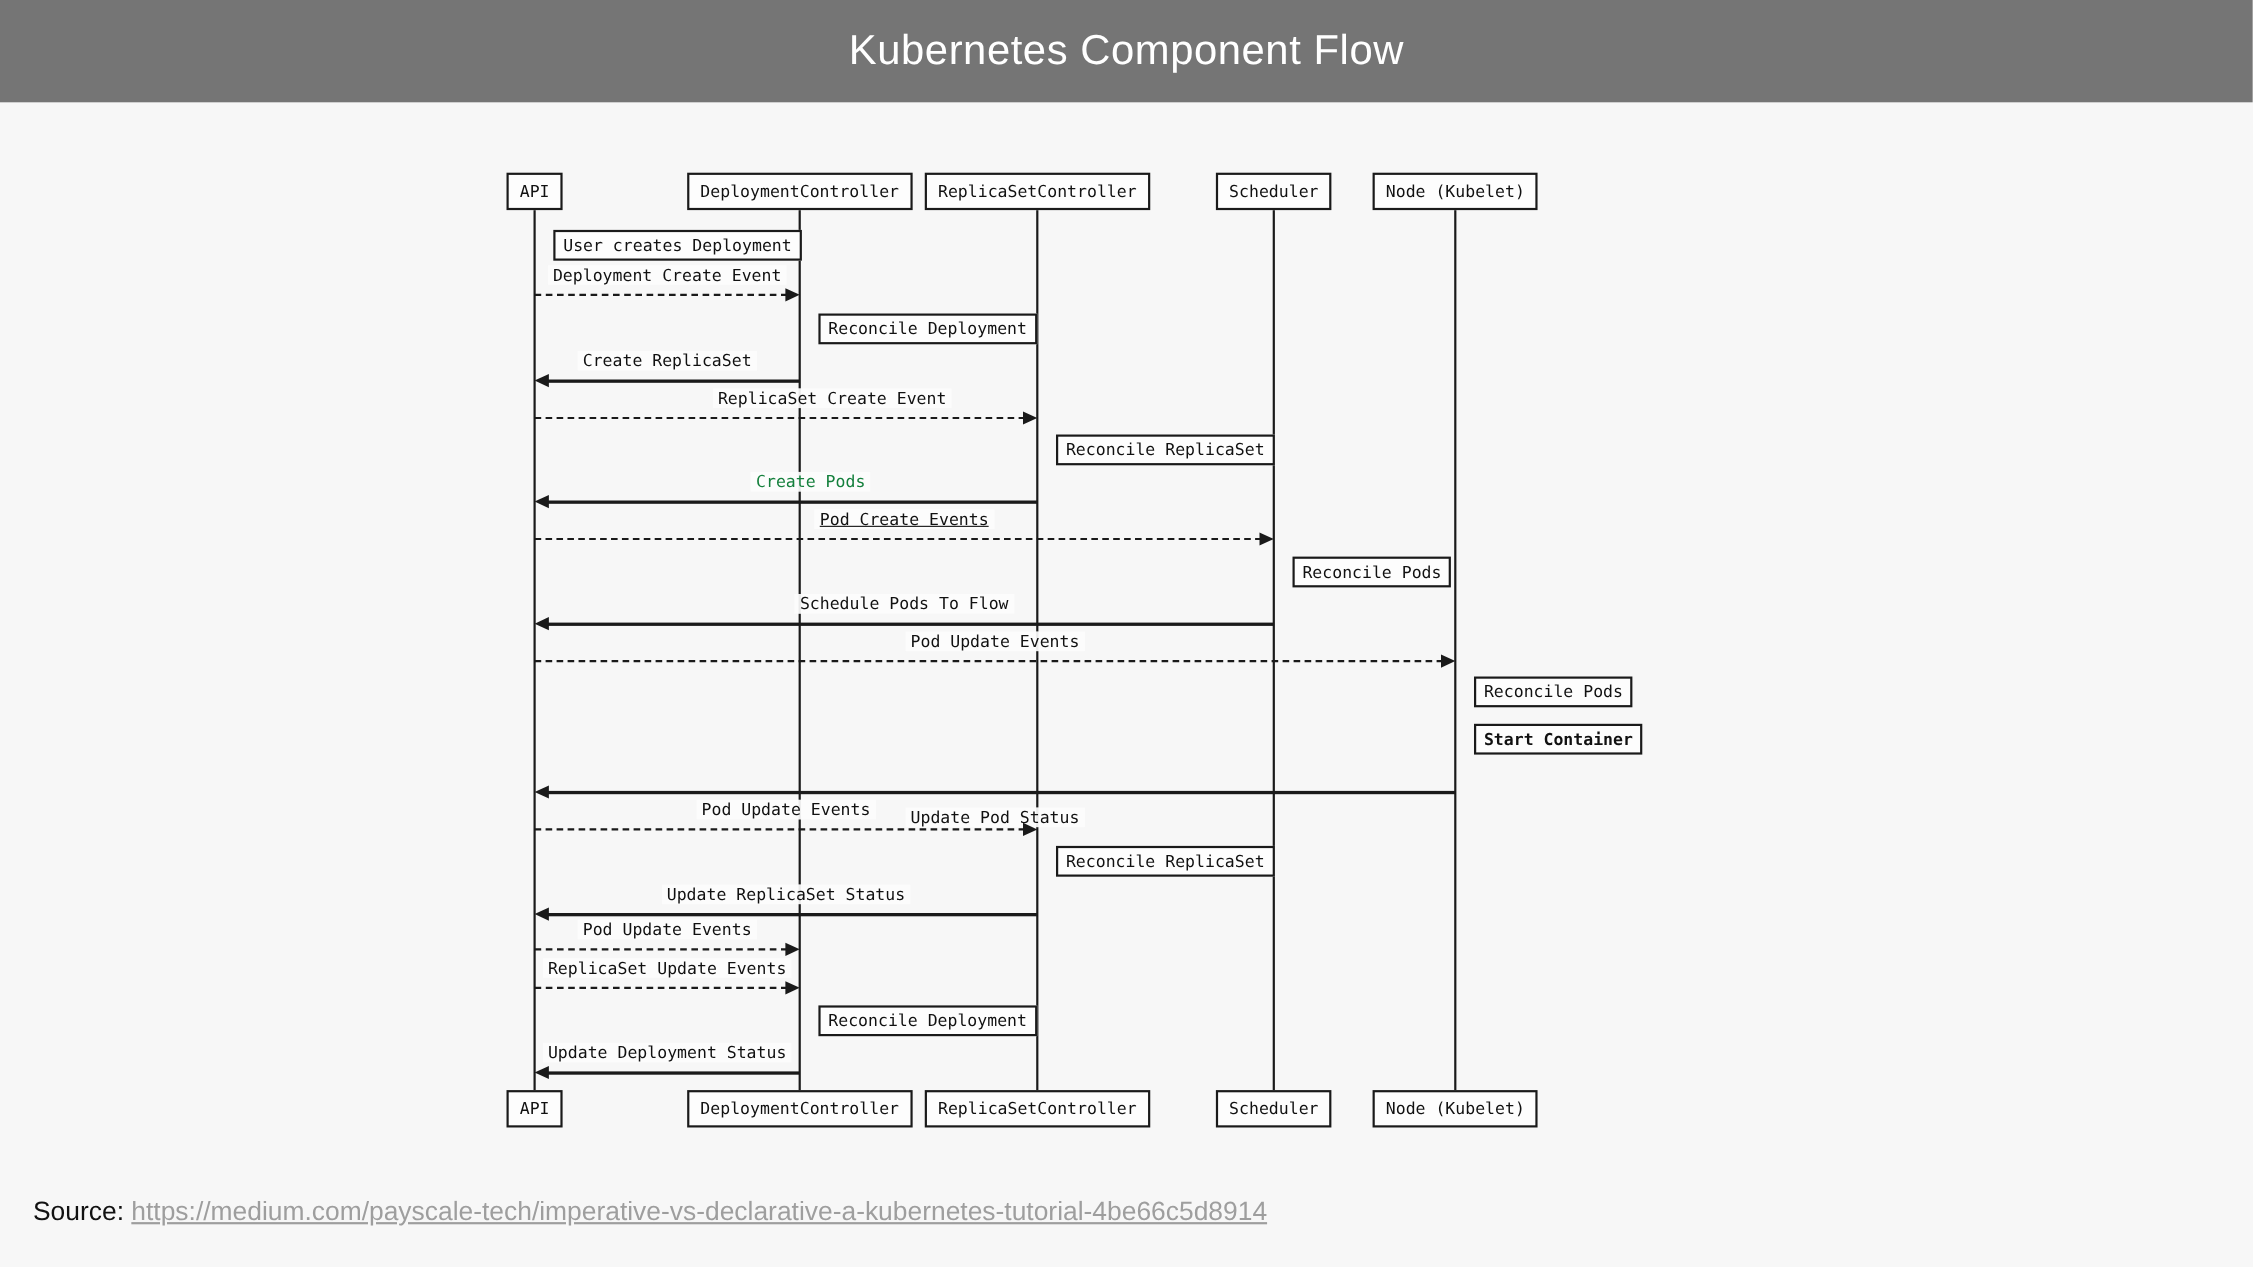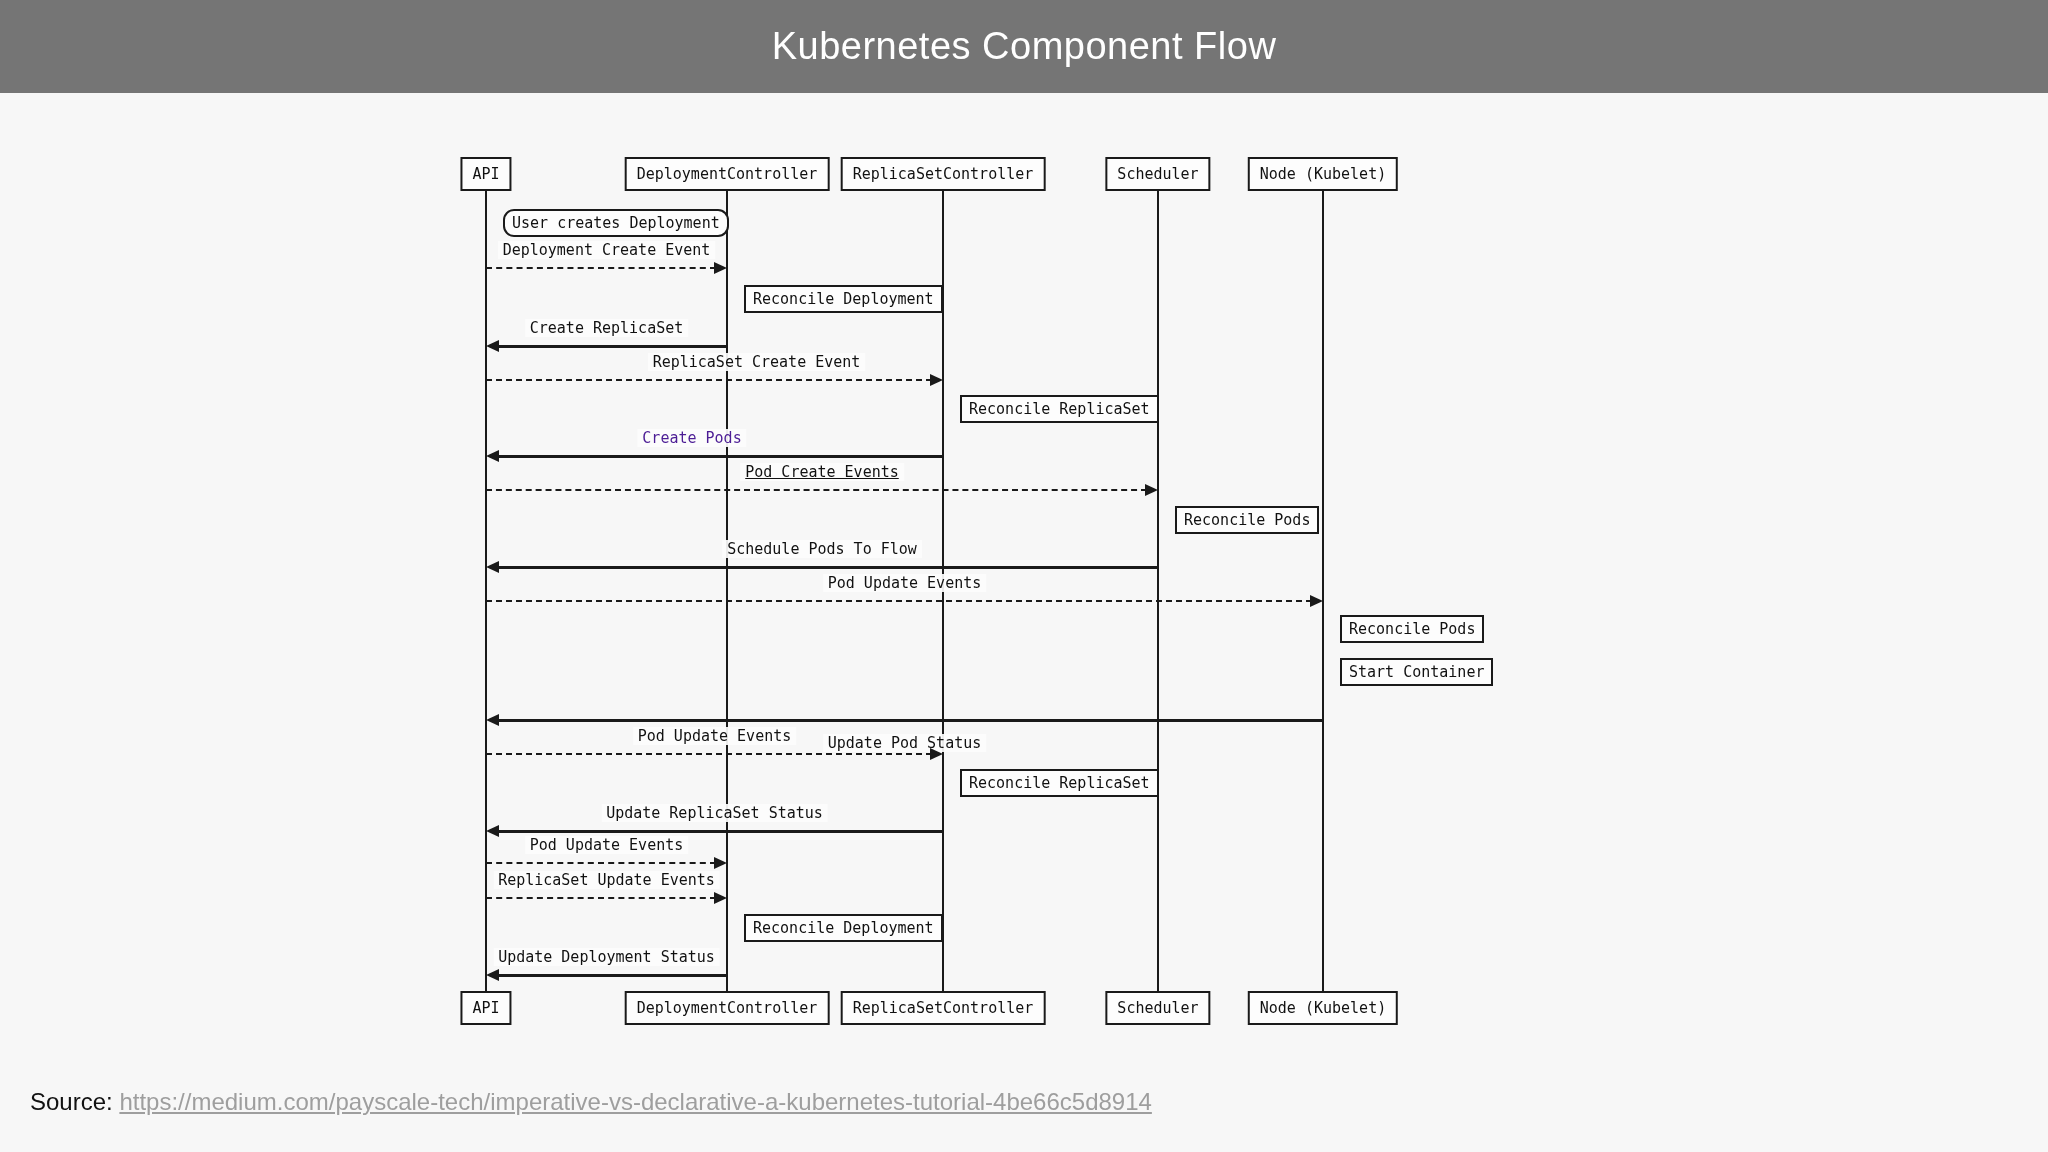--- a/index.html
+++ b/index.html
@@ -67,40 +67,40 @@
     <div class="pbox" style="left: 727px; top: 991px; background: rgb(253, 253, 253); border-color: rgb(26, 26, 26); color: rgb(17, 17, 17);">DeploymentController</div>
     <div class="lifeline" style="left: 942px; top: 191px; height: 802px; background: rgb(26, 26, 26);"></div>
     <div class="pbox" style="left: 943px; top: 157px; background: rgb(253, 253, 253); border-color: rgb(26, 26, 26); color: rgb(17, 17, 17);">ReplicaSetController</div>
     <div class="pbox" style="left: 943px; top: 991px; background: rgb(253, 253, 253); border-color: rgb(26, 26, 26); color: rgb(17, 17, 17);">ReplicaSetController</div>
     <div class="lifeline" style="left: 1157px; top: 191px; height: 802px; background: rgb(26, 26, 26);"></div>
     <div class="pbox" style="left: 1158px; top: 157px; background: rgb(253, 253, 253); border-color: rgb(26, 26, 26); color: rgb(17, 17, 17);">Scheduler</div>
     <div class="pbox" style="left: 1158px; top: 991px; background: rgb(253, 253, 253); border-color: rgb(26, 26, 26); color: rgb(17, 17, 17);">Scheduler</div>
     <div class="lifeline" style="left: 1322px; top: 191px; height: 802px; background: rgb(26, 26, 26);"></div>
     <div class="pbox" style="left: 1323px; top: 157px; background: rgb(253, 253, 253); border-color: rgb(26, 26, 26); color: rgb(17, 17, 17);">Node (Kubelet)</div>
     <div class="pbox" style="left: 1323px; top: 991px; background: rgb(253, 253, 253); border-color: rgb(26, 26, 26); color: rgb(17, 17, 17);">Node (Kubelet)</div>
-    <div class="note" style="left: 503px; top: 209px; background: rgb(253, 253, 253); border-color: rgb(26, 26, 26); color: rgb(17, 17, 17); border-radius: 11px;">User creates Deployment</div>
+    <div class="note" style="left: 503px; top: 209px; background: rgb(253, 253, 253); border-color: rgb(26, 26, 26); color: rgb(17, 17, 17);">User creates Deployment</div>
     <div class="note" style="left: 744px; top: 285px; background: rgb(253, 253, 253); border-color: rgb(26, 26, 26); color: rgb(17, 17, 17);">Reconcile Deployment</div>
     <div class="note" style="left: 960px; top: 395px; background: rgb(253, 253, 253); border-color: rgb(26, 26, 26); color: rgb(17, 17, 17);">Reconcile ReplicaSet</div>
     <div class="note" style="left: 1175px; top: 506px; background: rgb(253, 253, 253); border-color: rgb(26, 26, 26); color: rgb(17, 17, 17);">Reconcile Pods</div>
     <div class="note" style="left: 1340px; top: 615px; background: rgb(253, 253, 253); border-color: rgb(26, 26, 26); color: rgb(17, 17, 17);">Reconcile Pods</div>
-    <div class="note" style="left: 1340px; top: 658px; background: rgb(253, 253, 253); border-color: rgb(26, 26, 26); color: rgb(17, 17, 17);">Start Container</div>
+    <div class="note" style="left: 1340px; top: 658px; background: rgb(253, 253, 253); border-color: rgb(26, 26, 26); color: rgb(17, 17, 17); font-weight: bold;">Start Container</div>
     <div class="note" style="left: 960px; top: 769px; background: rgb(253, 253, 253); border-color: rgb(26, 26, 26); color: rgb(17, 17, 17);">Reconcile ReplicaSet</div>
     <div class="note" style="left: 744px; top: 914px; background: rgb(253, 253, 253); border-color: rgb(26, 26, 26); color: rgb(17, 17, 17);">Reconcile Deployment</div>
     <div class="msgline dashed" style="top: 267px; left: 486px; width: 230px; border-top-color: rgb(26, 26, 26);"></div>
     <div class="arrowhead right" style="top: 262px; left: 714px; border-left-color: rgb(26, 26, 26);"></div>
     <div class="msglabel" style="left: 606.5px; top: 241px; background: rgba(252, 252, 252, 0.92); color: rgb(17, 17, 17);">Deployment Create Event</div>
     <div class="msgline solid" style="top: 345px; left: 497px; width: 230px; border-top-color: rgb(26, 26, 26);"></div>
     <div class="arrowhead left" style="top: 340px; left: 486px; border-right-color: rgb(26, 26, 26);"></div>
     <div class="msglabel" style="left: 606.5px; top: 319px; background: rgba(252, 252, 252, 0.92); color: rgb(17, 17, 17);">Create ReplicaSet</div>
     <div class="msgline dashed" style="top: 379px; left: 486px; width: 446px; border-top-color: rgb(26, 26, 26);"></div>
     <div class="arrowhead right" style="top: 374px; left: 930px; border-left-color: rgb(26, 26, 26);"></div>
     <div class="msglabel" style="left: 714.5px; top: 353px; background: rgba(252, 252, 252, 0.92); color: rgb(17, 17, 17); margin-left: 42px;">ReplicaSet Create Event</div>
     <div class="msgline solid" style="top: 455px; left: 497px; width: 446px; border-top-color: rgb(26, 26, 26);"></div>
     <div class="arrowhead left" style="top: 450px; left: 486px; border-right-color: rgb(26, 26, 26);"></div>
-    <div class="msglabel" style="left: 692px; top: 429px; background: rgba(252, 252, 252, 0.92); color: #4c1d95;">Create Pods</div>
+    <div class="msglabel" style="left: 737px; top: 429px; background: rgba(252, 252, 252, 0.92); color: #15803d;">Create Pods</div>
     <div class="msgline dashed" style="top: 489px; left: 486px; width: 661px; border-top-color: rgb(26, 26, 26);"></div>
     <div class="arrowhead right" style="top: 484px; left: 1145px; border-left-color: rgb(26, 26, 26);"></div>
     <div class="msglabel" style="left: 822px; top: 463px; background: rgba(252, 252, 252, 0.92); color: rgb(17, 17, 17); text-decoration: underline;">Pod Create Events</div>
     <div class="msgline solid" style="top: 566px; left: 497px; width: 661px; border-top-color: rgb(26, 26, 26);"></div>
     <div class="arrowhead left" style="top: 561px; left: 486px; border-right-color: rgb(26, 26, 26);"></div>
     <div class="msglabel" style="left: 822px; top: 540px; background: rgba(252, 252, 252, 0.92); color: rgb(17, 17, 17);">Schedule Pods To Flow</div>
     <div class="msgline dashed" style="top: 600px; left: 486px; width: 826px; border-top-color: rgb(26, 26, 26);"></div>
     <div class="arrowhead right" style="top: 595px; left: 1310px; border-left-color: rgb(26, 26, 26);"></div>
     <div class="msglabel" style="left: 904.5px; top: 574px; background: rgba(252, 252, 252, 0.92); color: rgb(17, 17, 17);">Pod Update Events</div>
     <div class="msgline solid" style="top: 719px; left: 497px; width: 826px; border-top-color: rgb(26, 26, 26);"></div>

